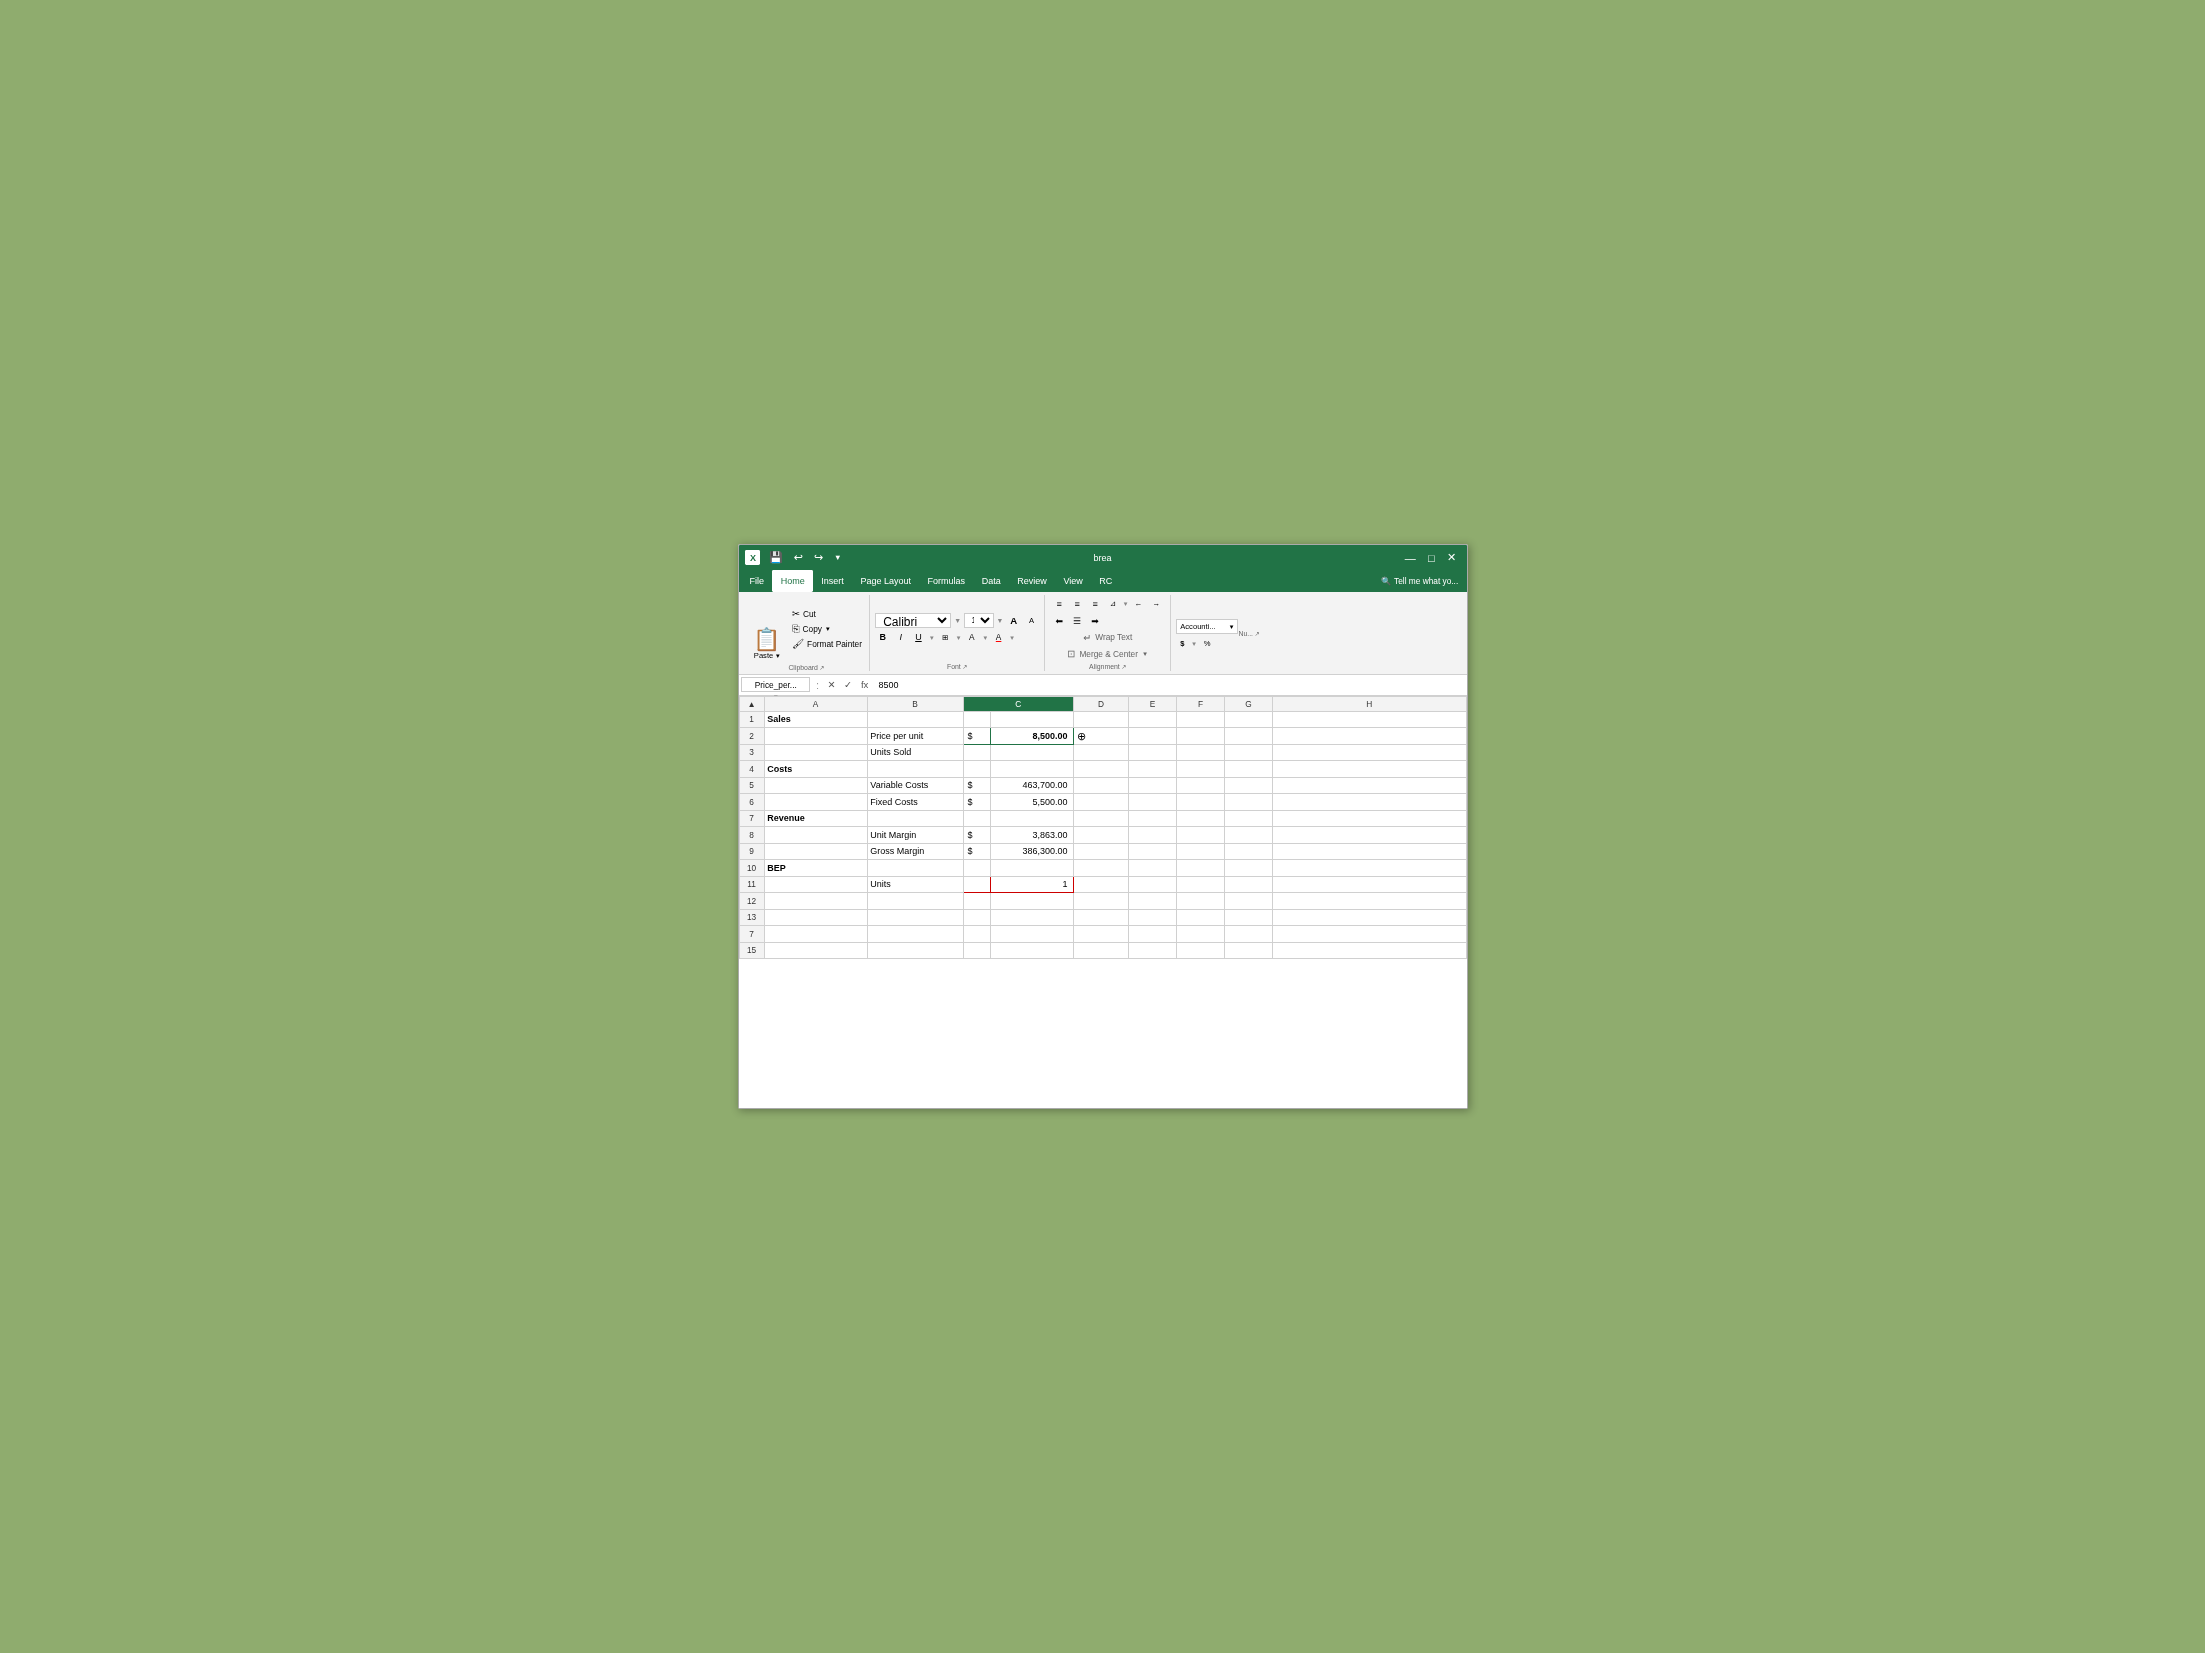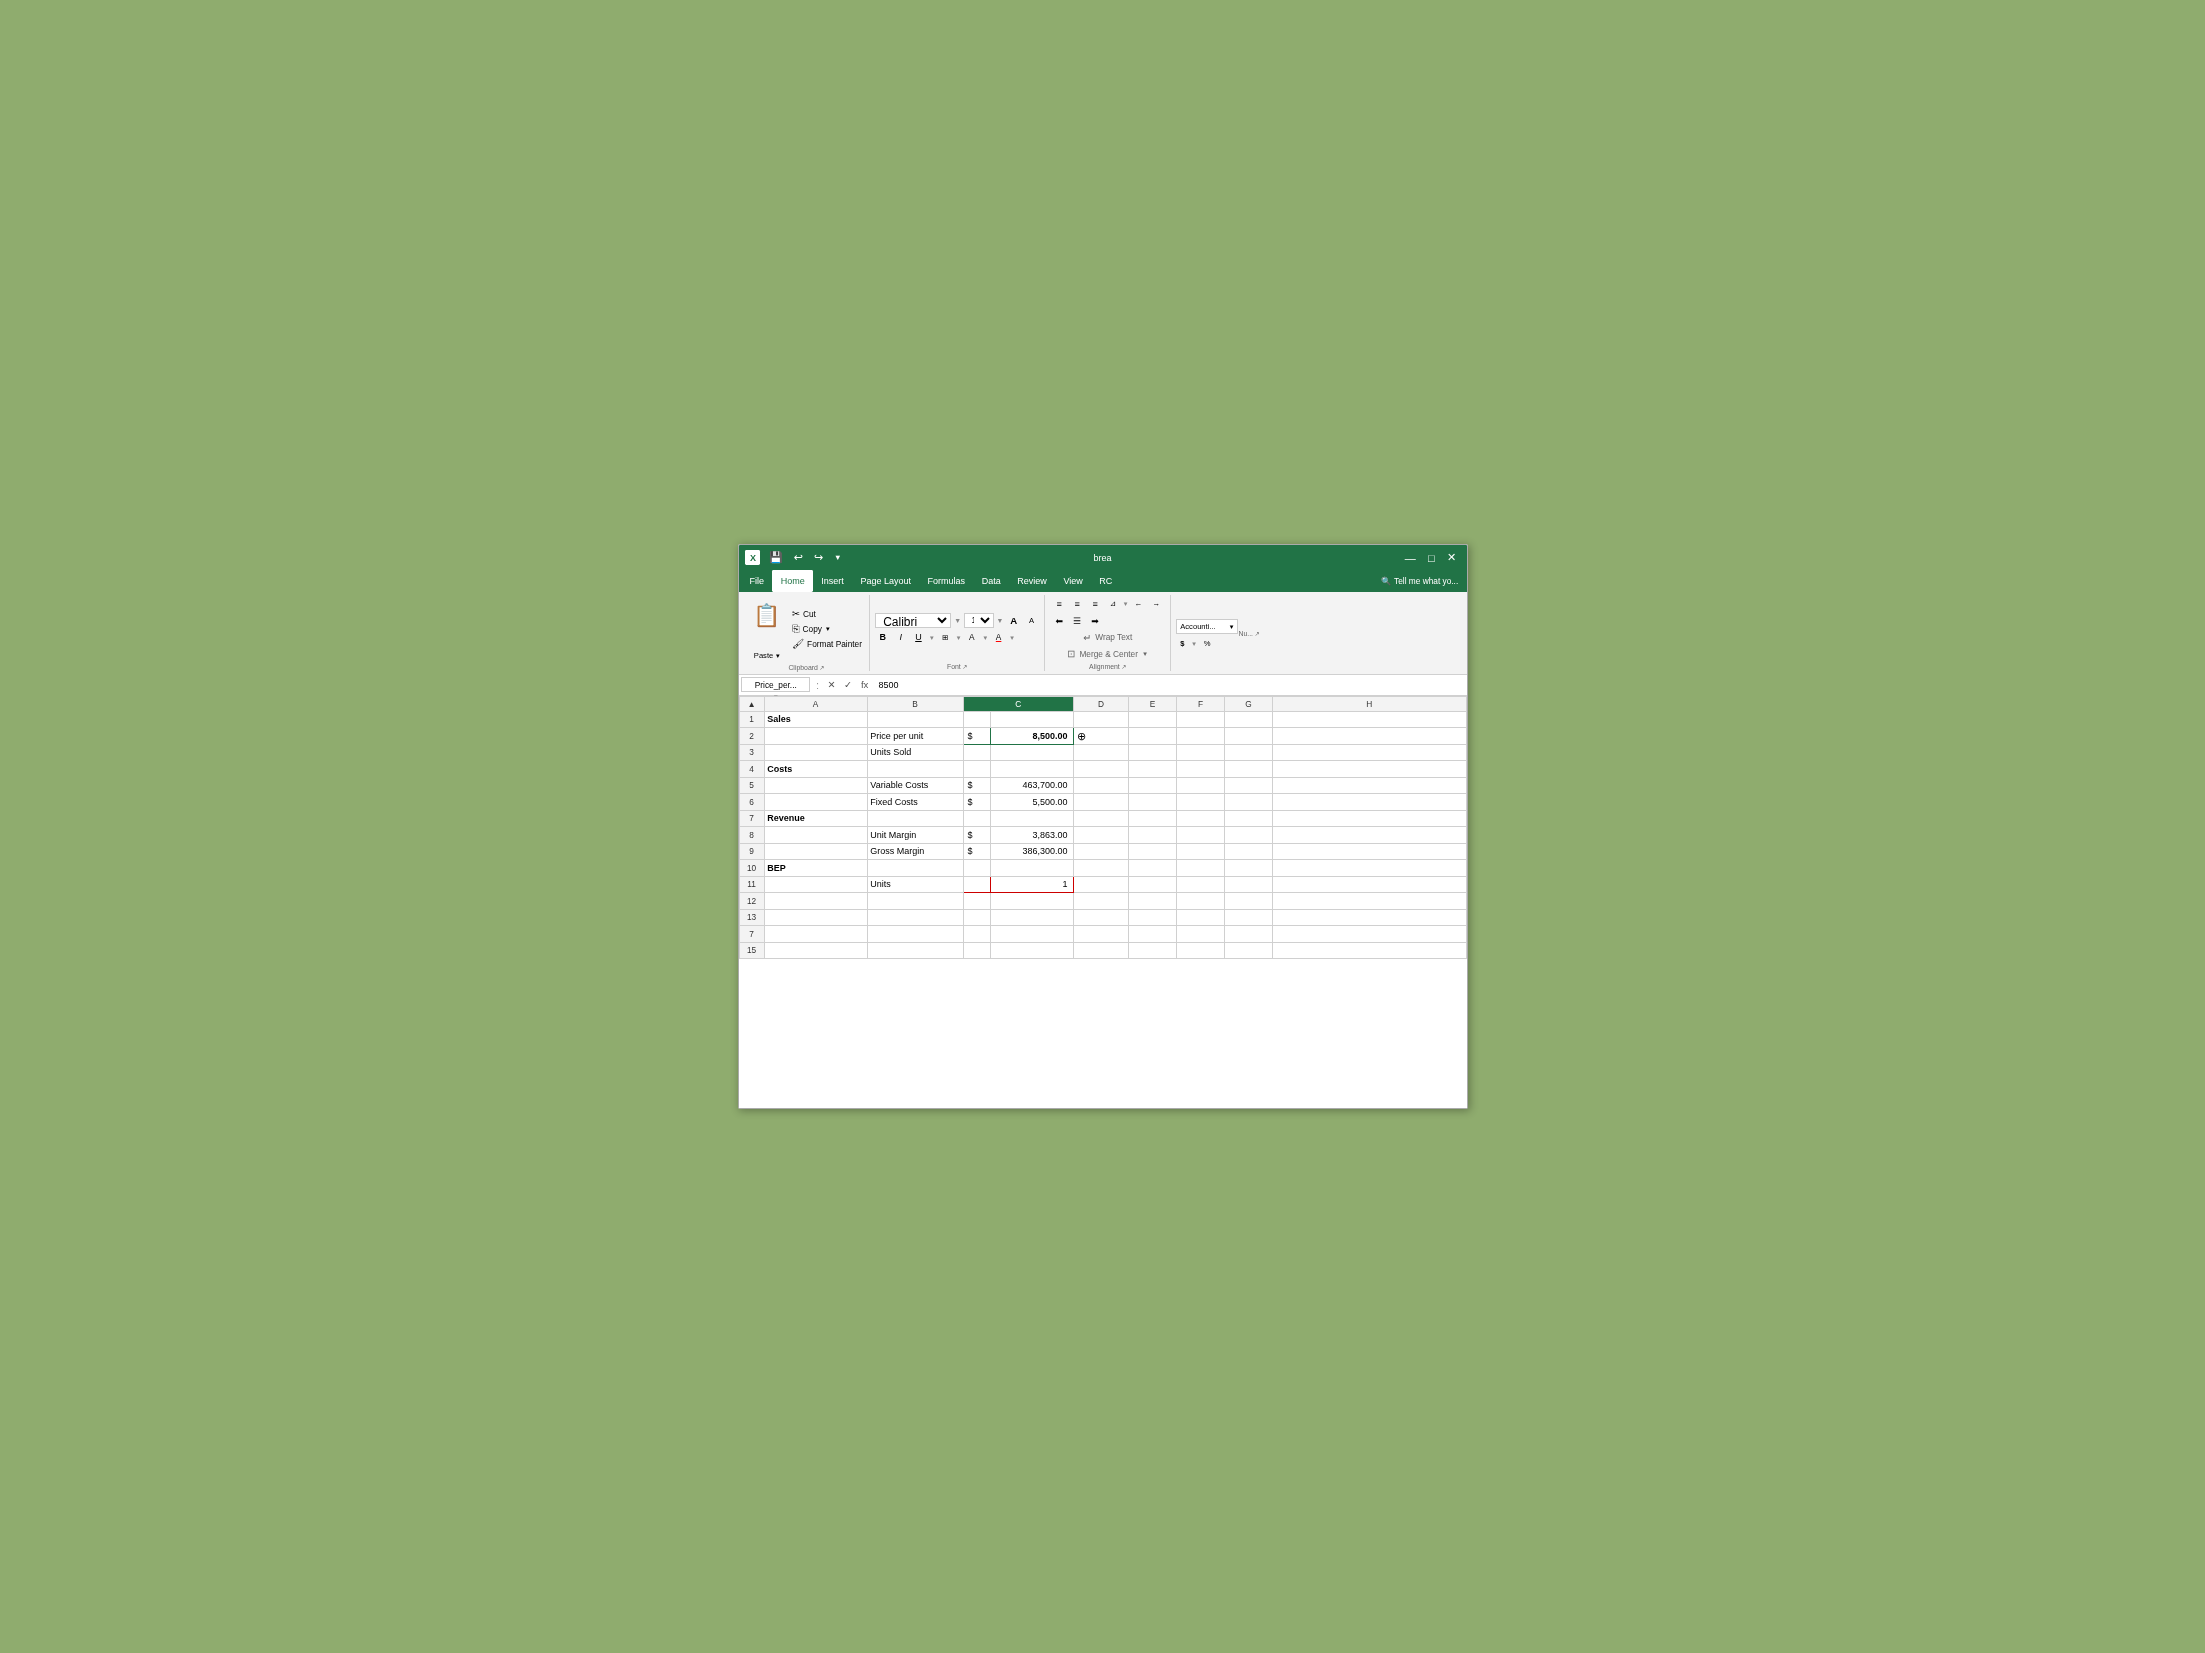--- a/index.html
+++ b/index.html
@@ -383,21 +383,21 @@
     </div>
   </div>
 
   <div class="ribbon">
 
     <div style="display:flex;flex-direction:column;padding:0 4.1px;border-right:0.7px solid #d0d0d0;min-width:90px;">
       <div style="display:flex;align-items:stretch;flex:1;gap:2.8px;">
 
         <div class="paste-btn">
           <div style="font-size:22px;line-height:1;color:#217346;">📋</div>
-          <div style="font-size:7.6px;display:flex;align-items:center;gap:1.4px;margin-top:24px;">
+          <div style="font-size:7.6px;display:flex;align-items:center;gap:1.4px;">
             <span>Paste</span>
             <span style="font-size:6.2px;">▼</span>
           </div>
         </div>
 
         <div class="clipboard-small-btns">
           <div class="ribbon-btn-small">
             <span style="font-size:9.6px;">✂</span>
             <span>Cut</span>
           </div>

